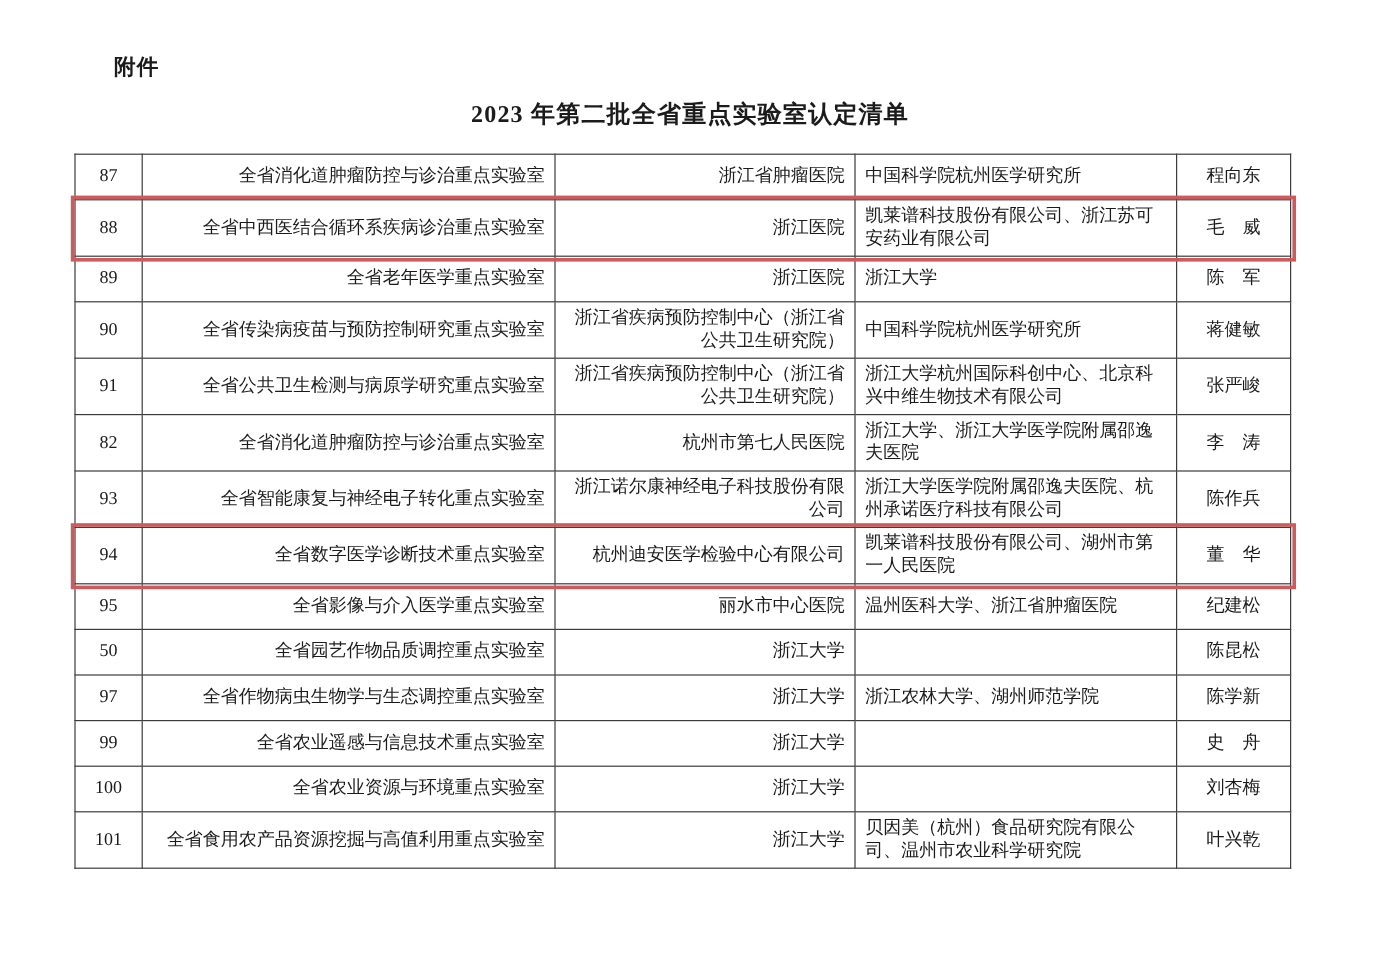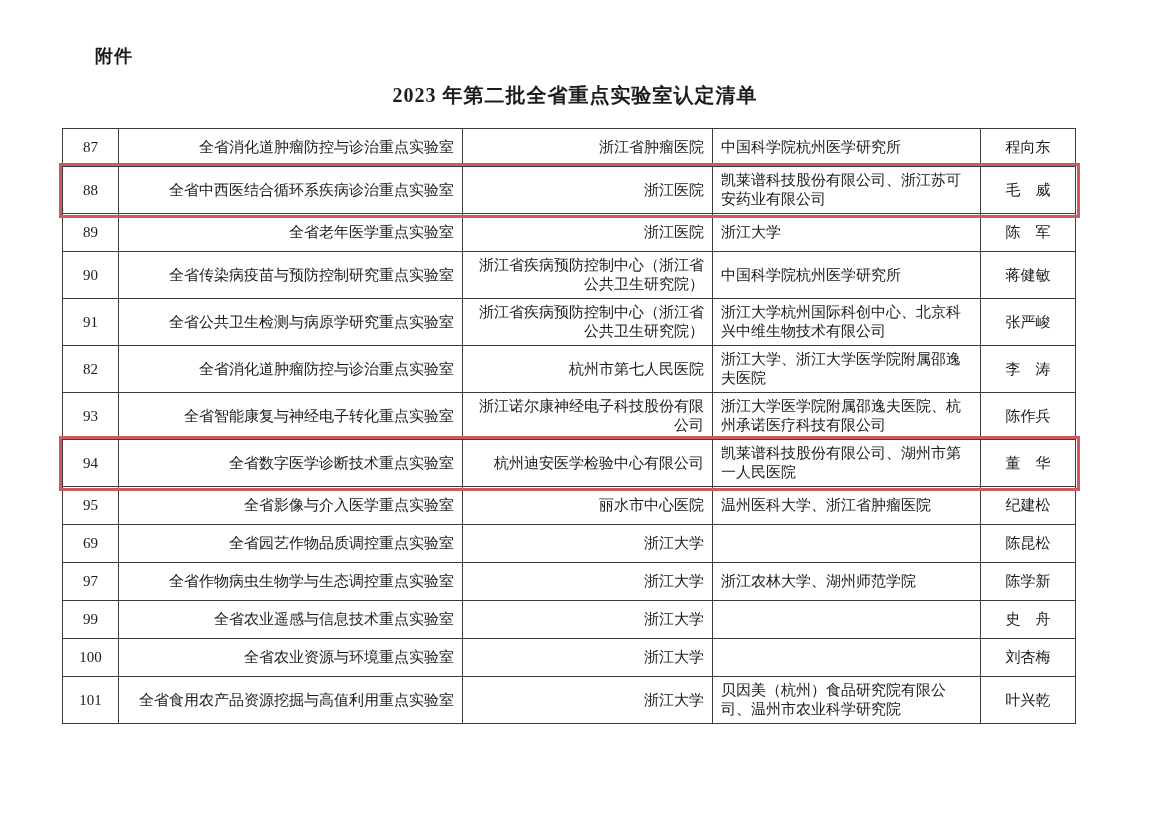--- a/index.html
+++ b/index.html
@@ -149,21 +149,21 @@
       <td class="c-director">董　华</td>
     </tr>
         <tr>
       <td class="c-no">95</td>
       <td class="c-lab">全省影像与介入医学重点实验室</td>
       <td class="c-host">丽水市中心医院</td>
       <td class="c-partners">温州医科大学、浙江省肿瘤医院</td>
       <td class="c-director">纪建松</td>
     </tr>
         <tr>
-      <td class="c-no">69</td>
+      <td class="c-no">50</td>
       <td class="c-lab">全省园艺作物品质调控重点实验室</td>
       <td class="c-host">浙江大学</td>
       <td class="c-partners"></td>
       <td class="c-director">陈昆松</td>
     </tr>
         <tr>
       <td class="c-no">97</td>
       <td class="c-lab">全省作物病虫生物学与生态调控重点实验室</td>
       <td class="c-host">浙江大学</td>
       <td class="c-partners">浙江农林大学、湖州师范学院</td>

